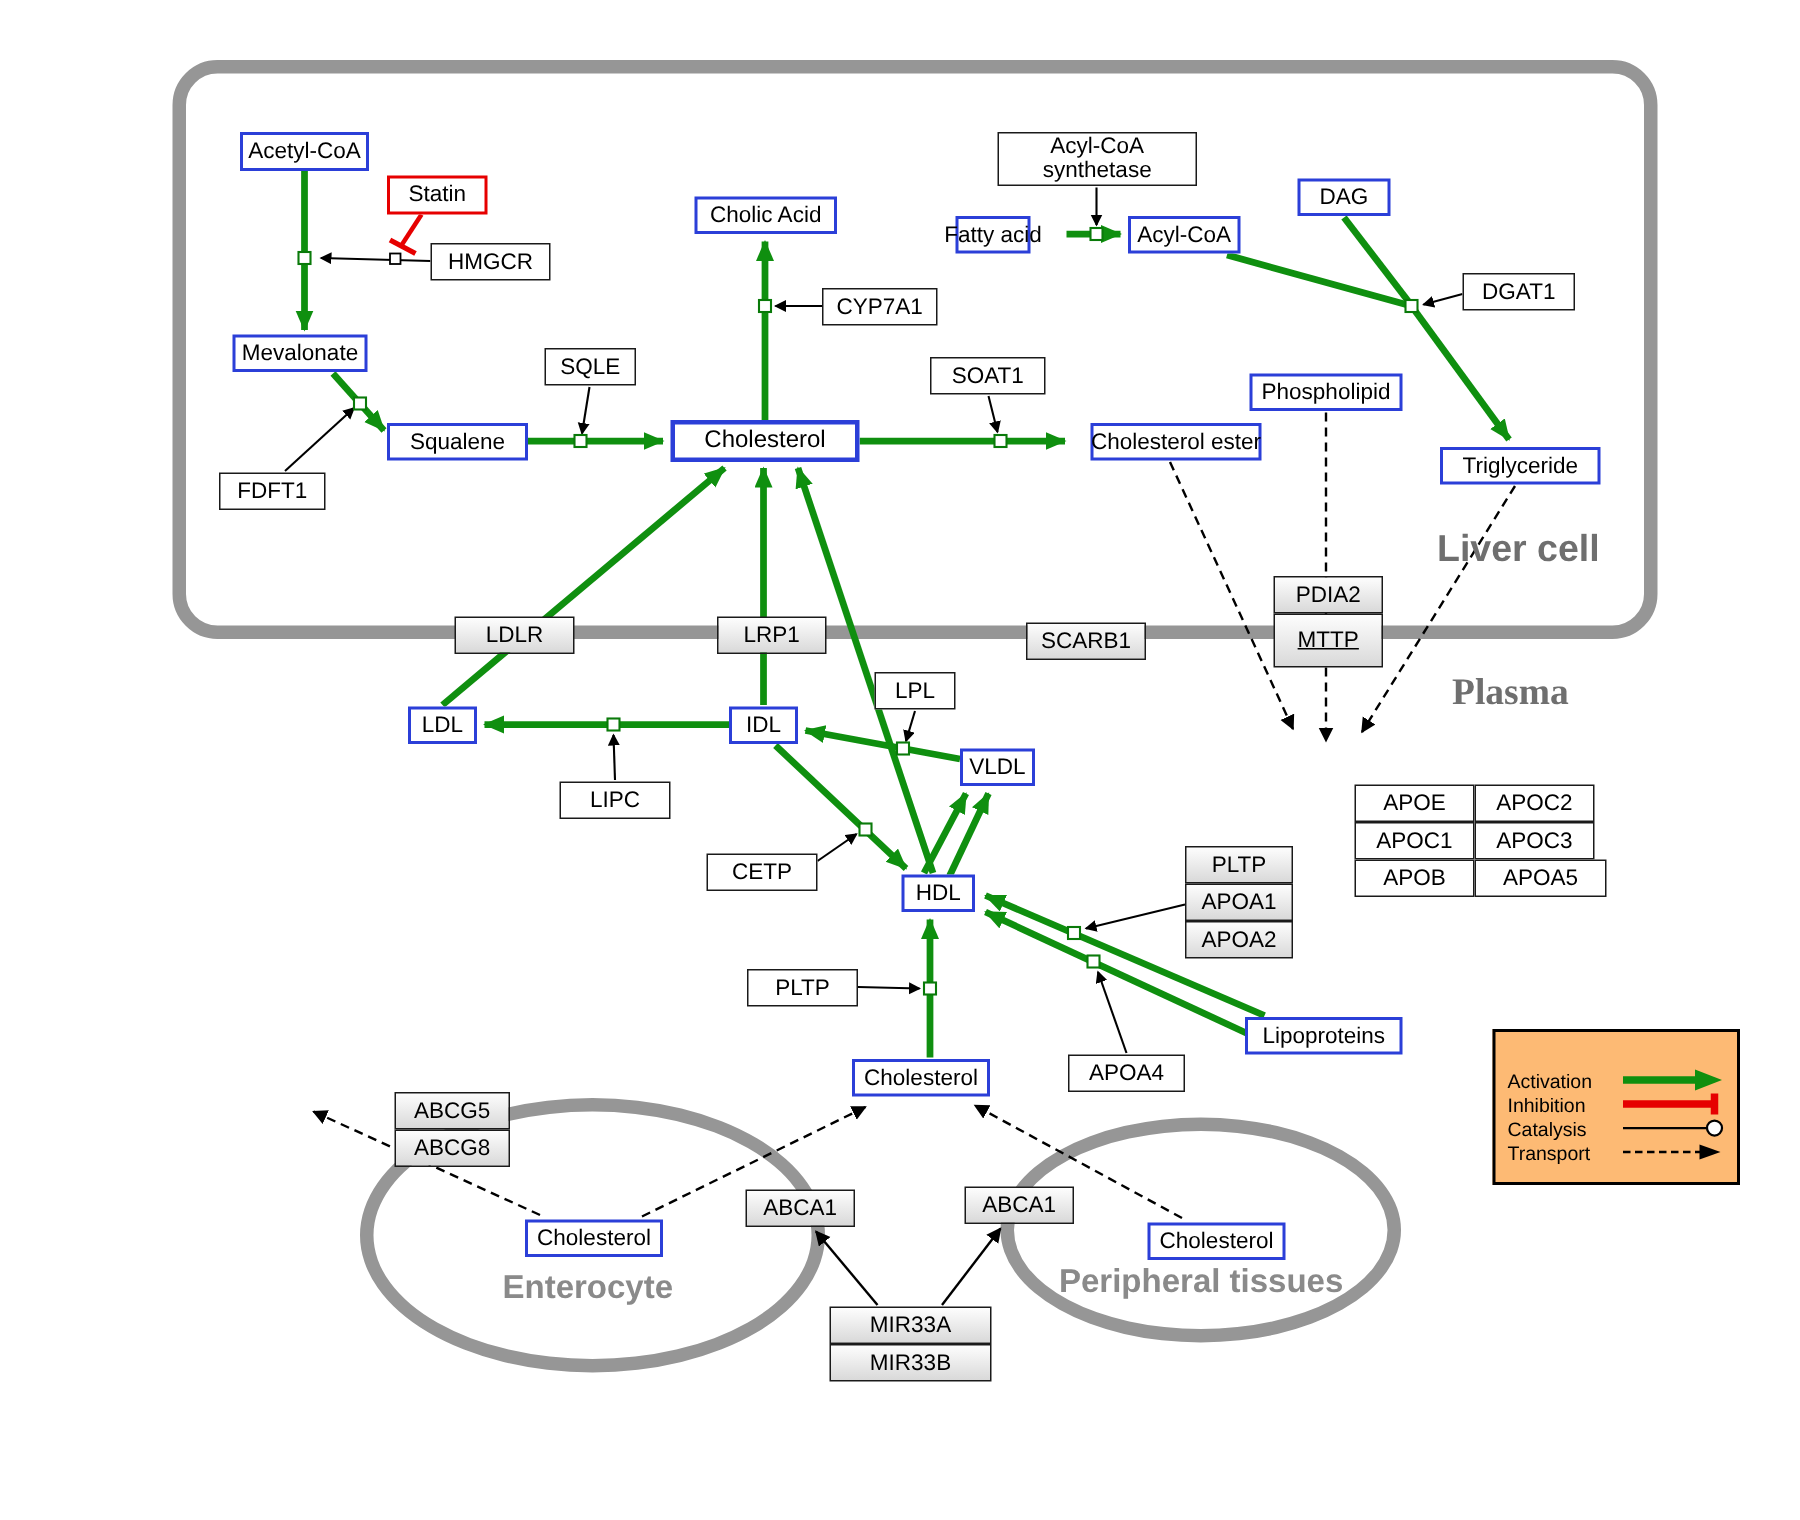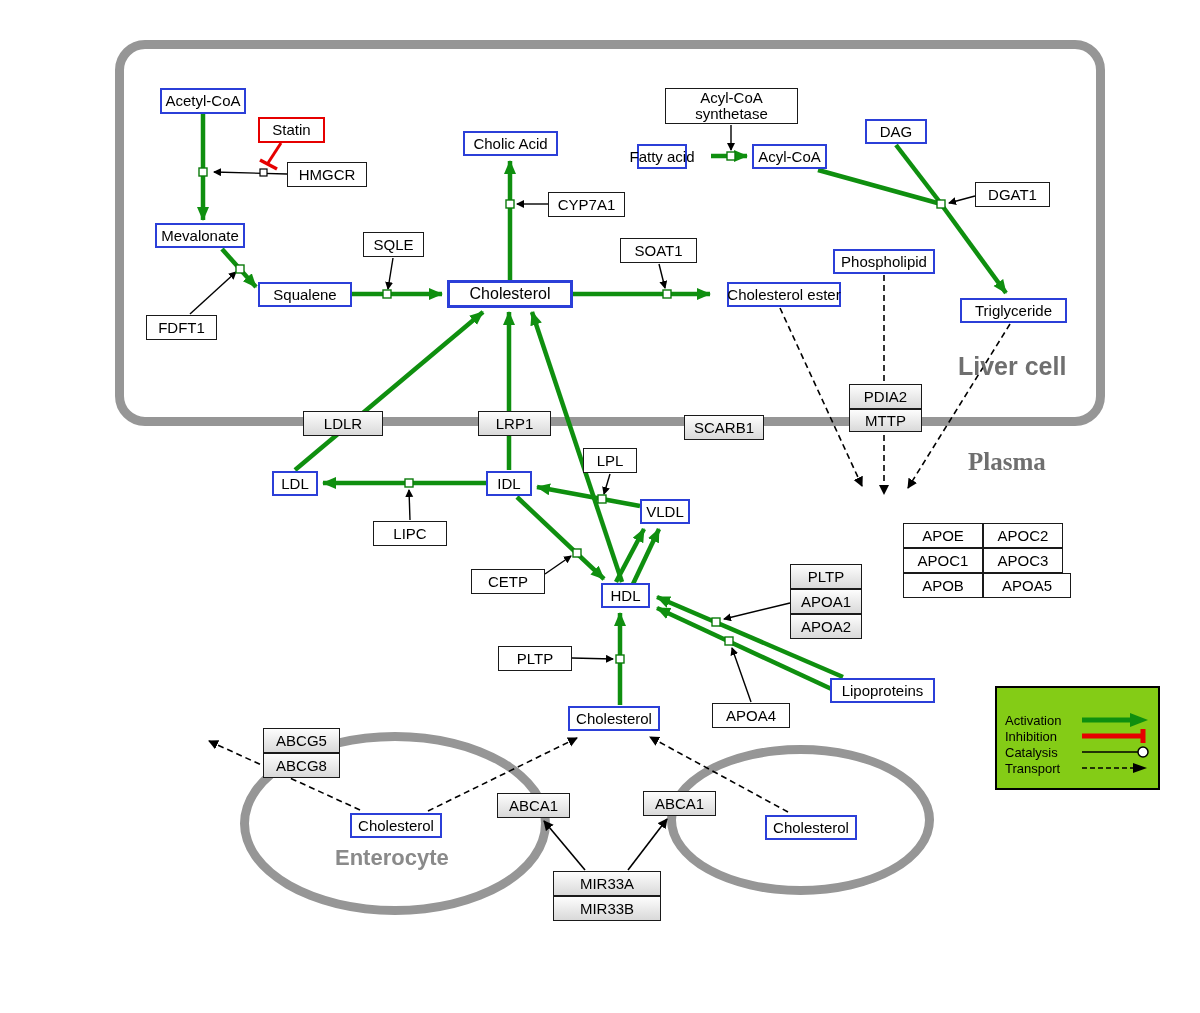--- a/index.html
+++ b/index.html
@@ -14,21 +14,21 @@
   svg.layer{position:absolute;left:0;top:0;}
   .n{position:absolute;box-sizing:border-box;display:flex;align-items:center;justify-content:center;
      background:#fff;border:1px solid #1a1a1a;font-size:15px;line-height:1.05;text-align:center;
      white-space:nowrap;color:#000;}
   .m{border:2px solid #2b3fd8;}
   .big{border-width:3px;font-size:16px;}
   .r{border:2px solid #e60000;}
   .g{background:linear-gradient(180deg,#fdfdfd 0%,#d9d9d9 100%);}
   .wrap{white-space:normal;}
   #legend{position:absolute;left:995px;top:686px;width:165px;height:104px;border:2px solid #000;
-          background:#84cc16;box-sizing:border-box;padding:24px 8px;display:flex;flex-direction:column;
+          background:#fdba74;box-sizing:border-box;padding:24px 8px;display:flex;flex-direction:column;
           justify-content:space-between;}
   .lrow{display:flex;align-items:center;justify-content:space-between;height:20px;}
   .lrow span{font-size:13px;color:#000;}
 </style>
 </head>
 <body>
 
 <div id="stage">
 
   <div id="liver-cell" class="comp"></div>
@@ -120,20 +120,21 @@
       <rect x="616" y="655" width="8" height="8"></rect>
       <rect x="712" y="618" width="8" height="8"></rect>
       <rect x="725" y="637" width="8" height="8"></rect>
     </g>
     <rect x="260" y="169" width="7" height="7" fill="#fff" stroke="#000" stroke-width="1.2"></rect>
   </svg>
 
   <div class="clabel" style="left:958px;top:352px;">Liver cell</div>
   <div class="clabel" style="left:968px;top:448px;font-family:Liberation Serif, serif;">Plasma</div>
   <div class="clabel small" style="left:335px;top:845px;">Enterocyte</div>
+  <div class="clabel small" style="left:706px;top:841px;">Peripheral tissues</div>
 
   <div class="n m" style="left:160px;top:88px;width:86px;height:26px;">Acetyl-CoA</div>
   <div class="n r" style="left:258px;top:117px;width:67px;height:26px;">Statin</div>
   <div class="n" style="left:287px;top:162px;width:80px;height:25px;">HMGCR</div>
   <div class="n m" style="left:155px;top:223px;width:90px;height:25px;">Mevalonate</div>
   <div class="n" style="left:146px;top:315px;width:71px;height:25px;">FDFT1</div>
   <div class="n m" style="left:258px;top:282px;width:94px;height:25px;">Squalene</div>
   <div class="n" style="left:363px;top:232px;width:61px;height:25px;">SQLE</div>
   <div class="n m" style="left:463px;top:131px;width:95px;height:25px;">Cholic Acid</div>
   <div class="n" style="left:548px;top:192px;width:77px;height:25px;">CYP7A1</div>
@@ -145,21 +146,21 @@
   <div class="n m" style="left:752px;top:144px;width:75px;height:25px;">Acyl-CoA</div>
   <div class="n m" style="left:865px;top:119px;width:62px;height:25px;">DAG</div>
   <div class="n" style="left:975px;top:182px;width:75px;height:25px;">DGAT1</div>
   <div class="n m" style="left:833px;top:249px;width:102px;height:25px;">Phospholipid</div>
   <div class="n m" style="left:960px;top:298px;width:107px;height:25px;">Triglyceride</div>
 
   <div class="n g" style="left:303px;top:411px;width:80px;height:25px;">LDLR</div>
   <div class="n g" style="left:478px;top:411px;width:73px;height:25px;">LRP1</div>
   <div class="n g" style="left:684px;top:415px;width:80px;height:25px;">SCARB1</div>
   <div class="n g" style="left:849px;top:384px;width:73px;height:25px;">PDIA2</div>
-  <div class="n g" style="left:849px;top:409px;width:73px;height:23px;">MTTP</div>
+  <div class="n g" style="left:849px;top:409px;width:73px;height:36px;text-decoration:underline;">MTTP</div>
 
   <div class="n m" style="left:272px;top:471px;width:46px;height:25px;">LDL</div>
   <div class="n m" style="left:486px;top:471px;width:46px;height:25px;">IDL</div>
   <div class="n" style="left:373px;top:521px;width:74px;height:25px;">LIPC</div>
   <div class="n" style="left:583px;top:448px;width:54px;height:25px;">LPL</div>
   <div class="n m" style="left:640px;top:499px;width:50px;height:25px;">VLDL</div>
   <div class="n" style="left:471px;top:569px;width:74px;height:25px;">CETP</div>
   <div class="n m" style="left:601px;top:583px;width:49px;height:25px;">HDL</div>
   <div class="n" style="left:498px;top:646px;width:74px;height:25px;">PLTP</div>
   <div class="n g" style="left:790px;top:564px;width:72px;height:25px;">PLTP</div>

